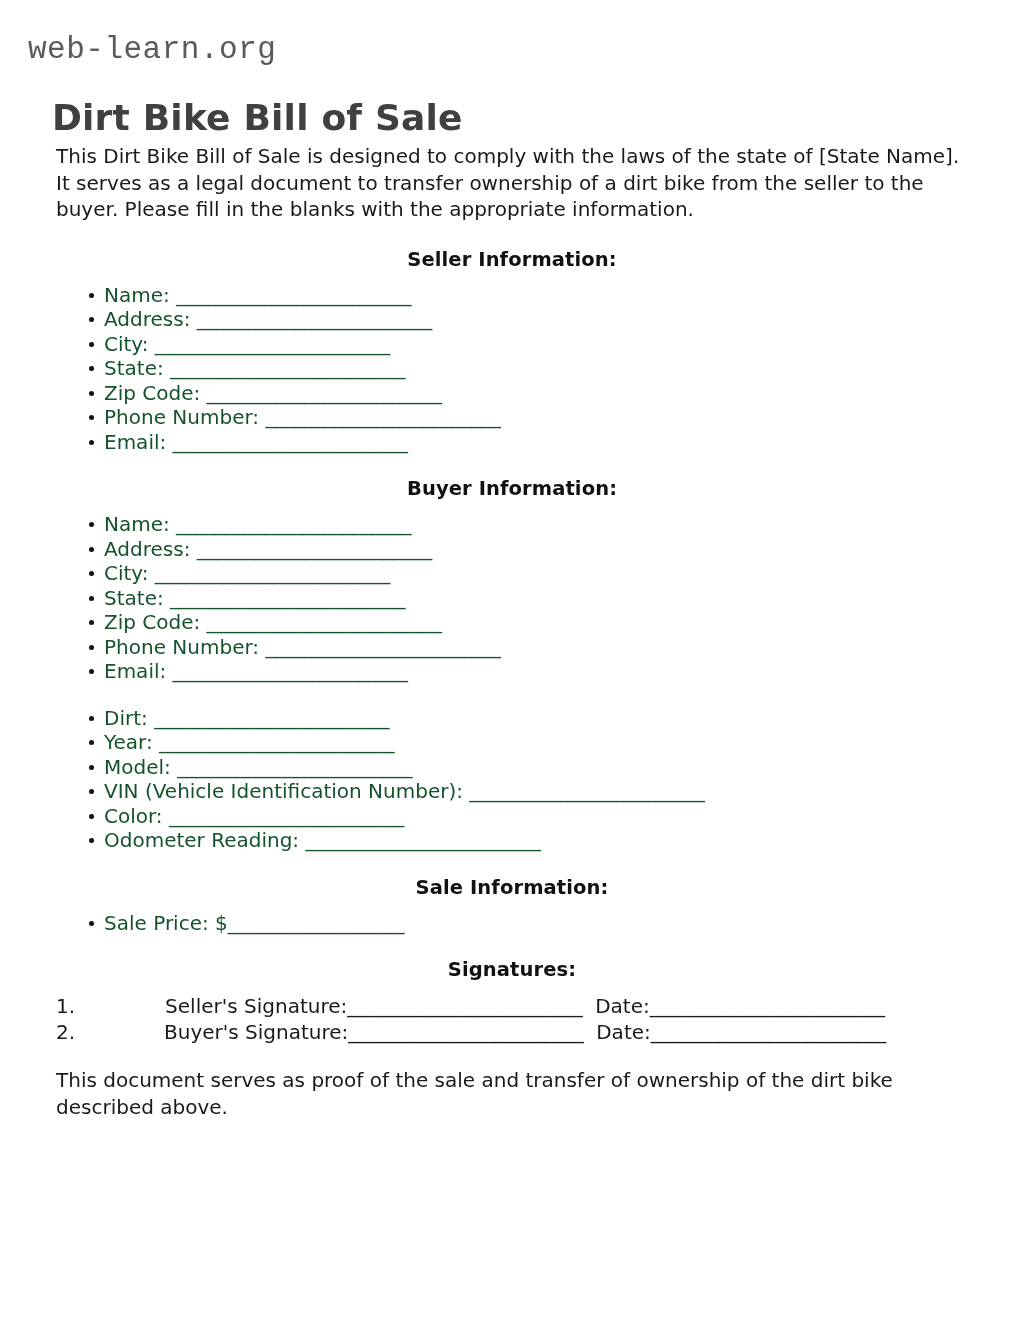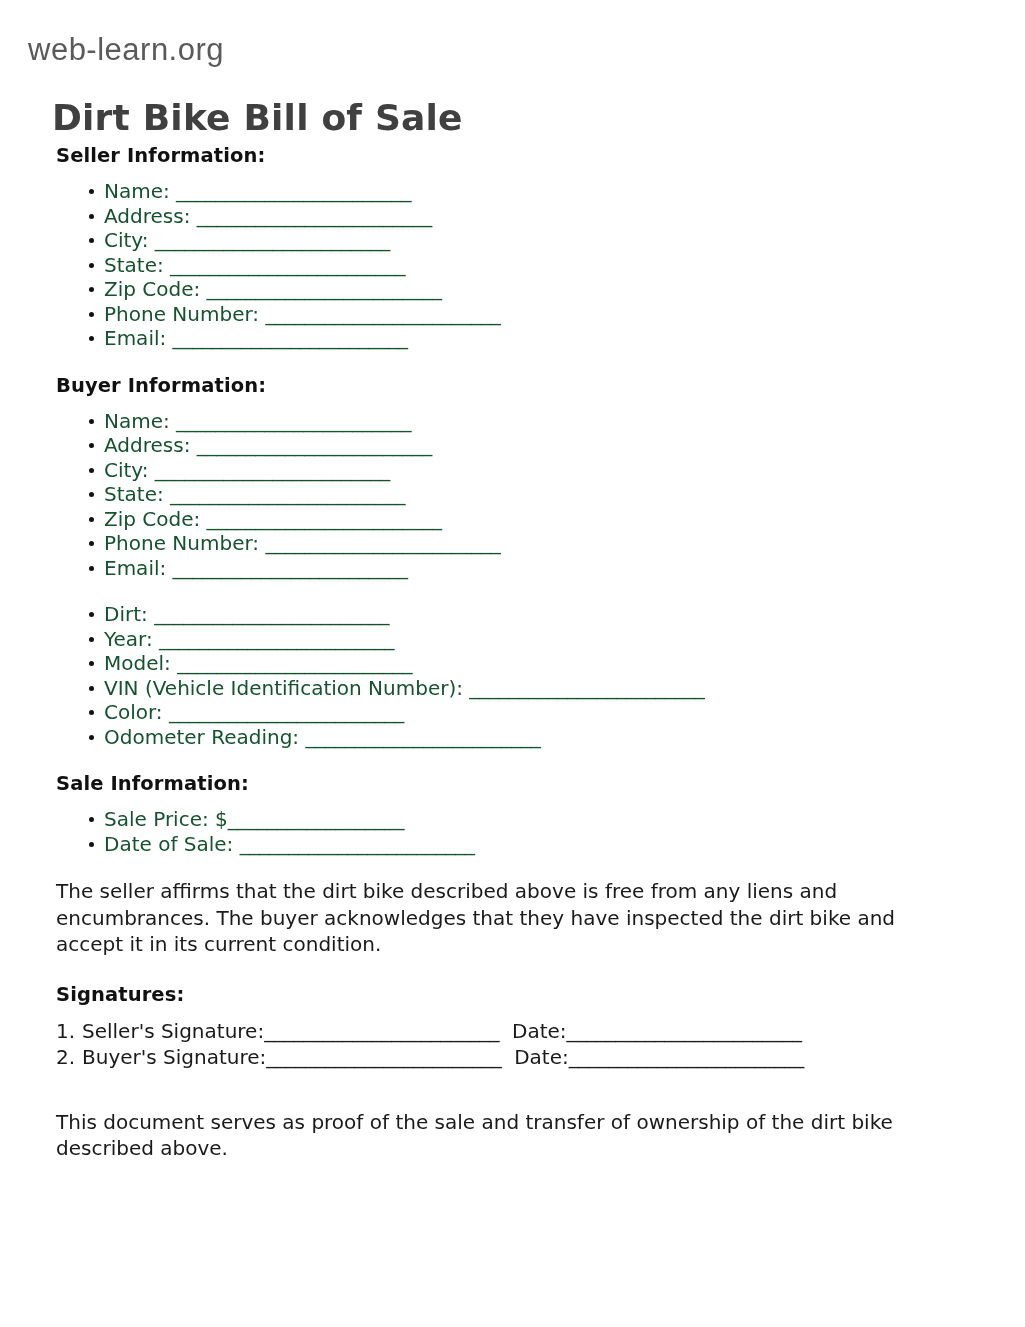--- a/index.html
+++ b/index.html
@@ -23,21 +23,21 @@
     box-sizing: border-box;
     padding: 0;
     background: #ffffff;
   }
 
   
   .watermark {
     position: absolute;
     left: 28px;
     top: 33px;
-    font-family: Liberation Sans, sans-serif;
+    font-family: Liberation Mono, monospace;
     font-size: 31px;
     line-height: 34px;
     letter-spacing: 0.5px;
     color: #5a5a5a;
     font-weight: 400;
     white-space: nowrap;
   }
   .doc-title {
     position: absolute;
     left: 52px;
@@ -67,20 +67,21 @@
   }
   p.para.tight { margin-bottom: 15px; }
 
   h2.section-heading {
     margin: 0 0 10px 0;
     font-size: 19.5px;
     line-height: 26px;
     font-weight: 700;
     color: #111111;
     letter-spacing: 0.1px;
+    text-align: center;
   }
 
   ul.field-list {
     margin: 0 0 22px 0;
     padding: 0 0 0 48px;
     list-style: none;
   }
   ul.field-list li {
     position: relative;
     font-size: 20px;
@@ -93,24 +94,25 @@
     position: absolute;
     left: -15px;
     top: 10px;
     width: 5px;
     height: 5px;
     background: #111111;
     border-radius: 50%;
   }
 
   ol.sig-list {
-    margin: 0 0 39px 0;
+    margin: 0 0 22px 0;
     padding: 0 0 0 26px;
     list-style: none;
     counter-reset: sig;
+    text-align: center;
   }
   ol.sig-list li {
     counter-increment: sig;
     position: relative;
     font-size: 20px;
     line-height: 26px;
     color: #1a1a1a;
     white-space: nowrap;
   }
   ol.sig-list li::before {
@@ -130,20 +132,21 @@
 <body>
 
 <div class="page">
 
   <div class="watermark">web-learn.org</div>
 
   <h1 class="doc-title">Dirt Bike Bill of Sale</h1>
 
   <div class="content">
 
+    <p class="para">This Dirt Bike Bill of Sale is designed to comply with the laws of the state of [State Name]. It serves as a legal document to transfer ownership of a dirt bike from the seller to the buyer. Please fill in the blanks with the appropriate information.</p>
 
     <h2 class="section-heading">Seller Information:</h2>
     <ul class="field-list">
       <li><span>Name: </span><span class="blank">________________________</span></li>
       <li><span>Address: </span><span class="blank">________________________</span></li>
       <li><span>City: </span><span class="blank">________________________</span></li>
       <li><span>State: </span><span class="blank">________________________</span></li>
       <li><span>Zip Code: </span><span class="blank">________________________</span></li>
       <li><span>Phone Number: </span><span class="blank">________________________</span></li>
       <li><span>Email: </span><span class="blank">________________________</span></li>
@@ -165,24 +168,22 @@
       <li><span>Year: </span><span class="blank">________________________</span></li>
       <li><span>Model: </span><span class="blank">________________________</span></li>
       <li><span>VIN (Vehicle Identification Number): </span><span class="blank">________________________</span></li>
       <li><span>Color: </span><span class="blank">________________________</span></li>
       <li><span>Odometer Reading: </span><span class="blank">________________________</span></li>
     </ul>
 
     <h2 class="section-heading">Sale Information:</h2>
     <ul class="field-list">
       <li><span>Sale Price: $</span><span class="blank">__________________</span></li>
-      <li><span>Date of Sale: </span><span class="blank">________________________</span></li>
     </ul>
 
-    <p class="para">The seller affirms that the dirt bike described above is free from any liens and encumbrances. The buyer acknowledges that they have inspected the dirt bike and accept it in its current condition.</p>
 
     <h2 class="section-heading">Signatures:</h2>
     <ol class="sig-list">
       <li><span class="sig-label">Seller's Signature: </span><span class="blank">________________________</span>&nbsp; <span class="date-label">Date: </span><span class="blank">________________________</span></li>
       <li><span class="sig-label">Buyer's Signature: </span><span class="blank">________________________</span>&nbsp; <span class="date-label">Date: </span><span class="blank">________________________</span></li>
     </ol>
 
     <p class="para tight">This document serves as proof of the sale and transfer of ownership of the dirt bike described above.</p>
 
   </div>

